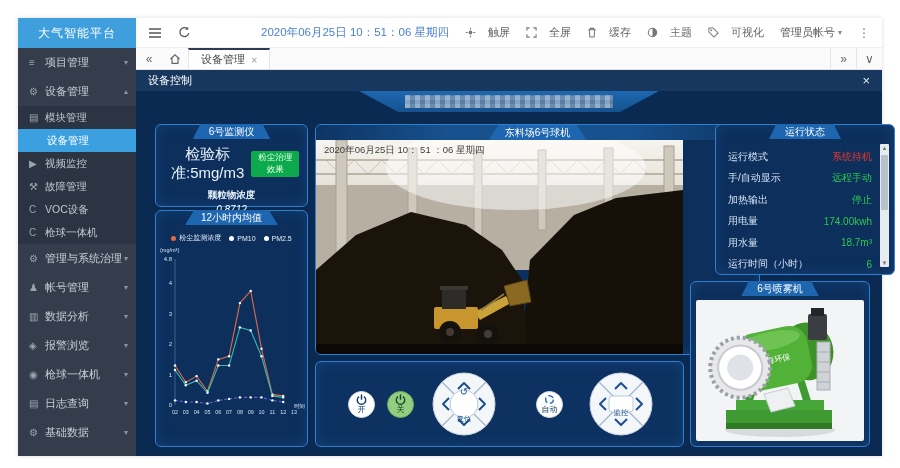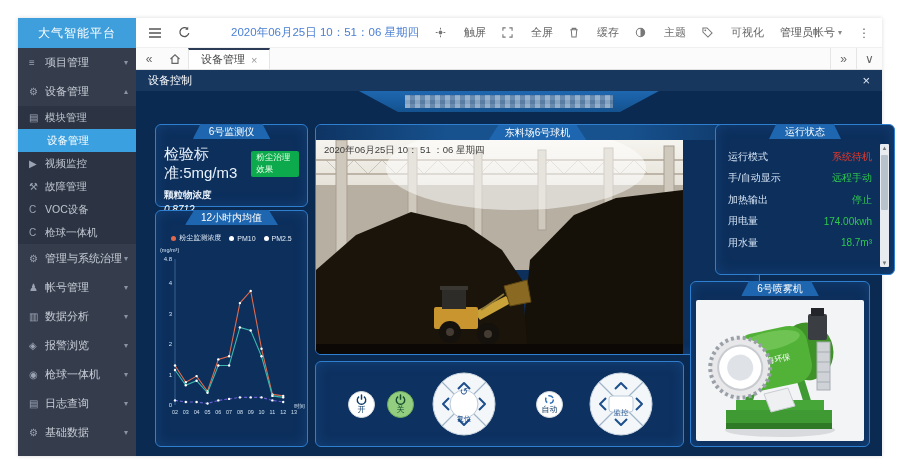--- a/index.html
+++ b/index.html
@@ -16,21 +16,21 @@
   .sb-item .sb-caret { font-size:8px; color:#8a93a3; }
   .sb-sub { background:#2c3443; }
   .sb-sub .sb-item { height:23px; font-size:10.5px; color:#bfc5cf; }
   .sb-item.sel { background:#3ba0e0; color:#fff; padding-left:29px; }
 
   
   .main { position:absolute; left:118px; top:0; width:746px; height:438px; background:#fff; }
   .toolbar { height:30px; display:flex; align-items:center; padding:0 12px; gap:16px; border-bottom:1px solid #efefef; }
   .tb-ic { color:#555; cursor:pointer; display:flex; align-items:center; }
   .tb-date { margin-left:auto; color:#4a7fd4; font-size:11.5px; white-space:nowrap; }
-  .tb-act { display:flex; align-items:center; gap:18px; color:#666; font-size:11px; cursor:pointer; white-space:nowrap; }
+  .tb-act { display:flex; align-items:center; gap:12px; color:#666; font-size:11px; cursor:pointer; white-space:nowrap; }
   .tb-account { color:#555; font-size:11px; display:flex; align-items:center; gap:3px; cursor:pointer; }
   .tb-more { color:#666; font-size:12px; cursor:pointer; }
 
   .tabbar { height:22px; display:flex; align-items:stretch; border-bottom:1px solid #e3e3e3; background:#fbfbfb; }
   .tab-nav { width:26px; display:flex; align-items:center; justify-content:center; color:#666; font-size:12px; cursor:pointer; }
   .tab { display:flex; align-items:center; gap:6px; padding:0 12px; background:#fff; border-top:2px solid #2b3a55; border-left:1px solid #e5e5e5; border-right:1px solid #e5e5e5; font-size:11px; color:#444; cursor:pointer; }
   .tab-close { color:#999; font-size:11px; cursor:pointer; }
   .tab-right { margin-left:auto; display:flex; }
   .tab-right .tab-nav { border-left:1px solid #e5e5e5; }
 
@@ -47,21 +47,21 @@
     background:
       repeating-linear-gradient(90deg, rgba(196,208,222,.55) 0 5px, rgba(120,142,168,.5) 5px 10px),
       repeating-linear-gradient(0deg, rgba(170,190,212,.45) 0 4px, rgba(100,126,158,.45) 4px 8px); }
 
   
   .panel { position:absolute; border:1px solid #2f7fd1; border-radius:6px; background:#0c2f5c; box-shadow:inset 0 0 14px rgba(40,110,190,.25); }
   .ribbon { position:absolute; top:-1px; left:50%; transform:translateX(-50%); height:15px; padding:0 16px;
     background:#1e66af; clip-path:polygon(10% 0,90% 0,100% 100%,0 100%);
     color:#fff; font-size:10px; line-height:15px; white-space:nowrap; }
 
-  .p-monitor { left:19px; top:33px; width:153px; height:83px; }
+  .p-monitor { left:19px; top:33px; width:153px; height:83px;text-align:center; }
   .pm-row { display:flex; align-items:center; justify-content:space-between; padding:0 8px; margin-top:20px; }
   .pm-standard { color:#e8f1fb; font-size:15px; }
   .pm-badge { background:#0caa4d; color:#eaffea; font-size:8.5px; padding:1px 5px; border-radius:2px; }
   .pm-label { color:#e8f1fb; font-size:9.5px; font-weight:bold; padding:6px 8px 0; }
   .pm-value { color:#fff; font-size:10px; padding:2px 8px 0;font-style:italic; }
   .pm-track { margin:2px 8px 0; height:5px; border-radius:3px; background:#1b3e6e; }
   .pm-fill { height:5px; border-radius:3px; background:#fff; }
 
   .p-chart { left:19px; top:119px; width:153px; height:237px; }
   .legend { display:flex; justify-content:center; gap:8px; margin-top:22px; }
@@ -465,20 +465,24 @@
             <span class="st-value" style="color: rgb(46, 200, 78);">停止</span>
           </div>
           <div class="st-row">
             <span class="st-label">用电量</span>
             <span class="st-value" style="color: rgb(46, 200, 78);">174.00kwh</span>
           </div>
           <div class="st-row">
             <span class="st-label">用水量</span>
             <span class="st-value" style="color: rgb(46, 200, 78);">18.7m³</span>
           </div>
+          <div class="st-row">
+            <span class="st-label">运行时间（小时）</span>
+            <span class="st-value" style="color: rgb(46, 200, 78);">6</span>
+          </div>
         </div>
         <div class="st-scroll">
           <div class="st-arrow" style="top:0;">▲</div>
           <div class="st-thumb"></div>
           <div class="st-arrow" style="bottom:0;">▼</div>
         </div>
       </div>
 
       <div class="panel p-spray">
         <div class="ribbon">6号喷雾机</div>

